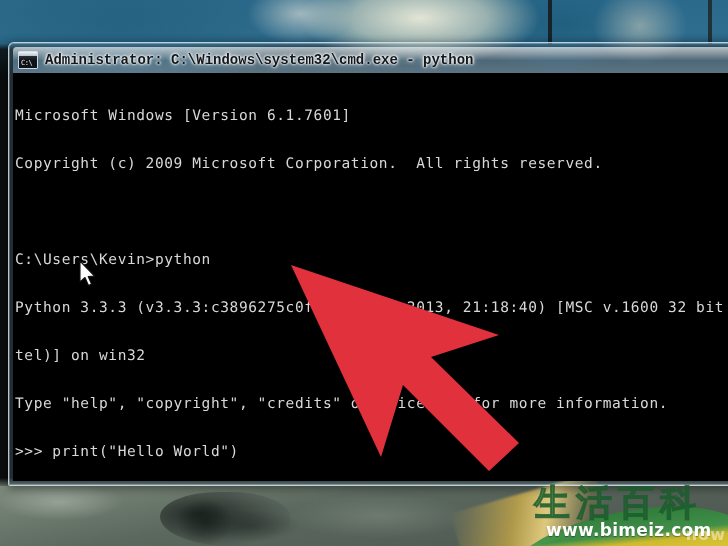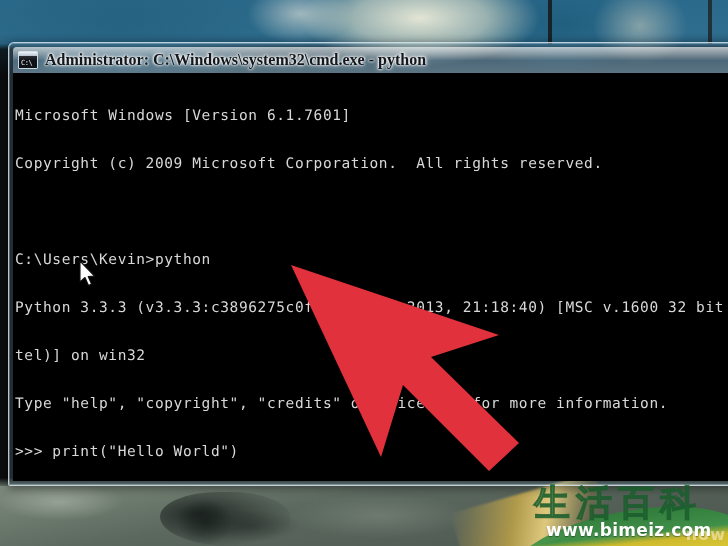--- a/index.html
+++ b/index.html
@@ -148,22 +148,22 @@
     left: 2px; bottom: 1px;
     font-family: "DejaVu Sans Mono", monospace;
     font-size: 7px;
     line-height: 8px;
     color: #e9eef2;
     letter-spacing: -0.5px;
   }
   .title-text {
     position: relative;
     z-index: 2;
-    font-family: Liberation Serif, serif;
-    font-size: 16px;
+    font-family: Liberation Mono, monospace;
+    font-size: 14px;
     font-weight: 600;
     color: #14181c;
     white-space: nowrap;
     text-shadow:
       0 0 3px rgba(255,255,255,0.95),
       0 0 6px rgba(255,255,255,0.8),
       1px 0 2px rgba(255,255,255,0.7),
       -1px 0 2px rgba(255,255,255,0.7);
   }
   .console {

